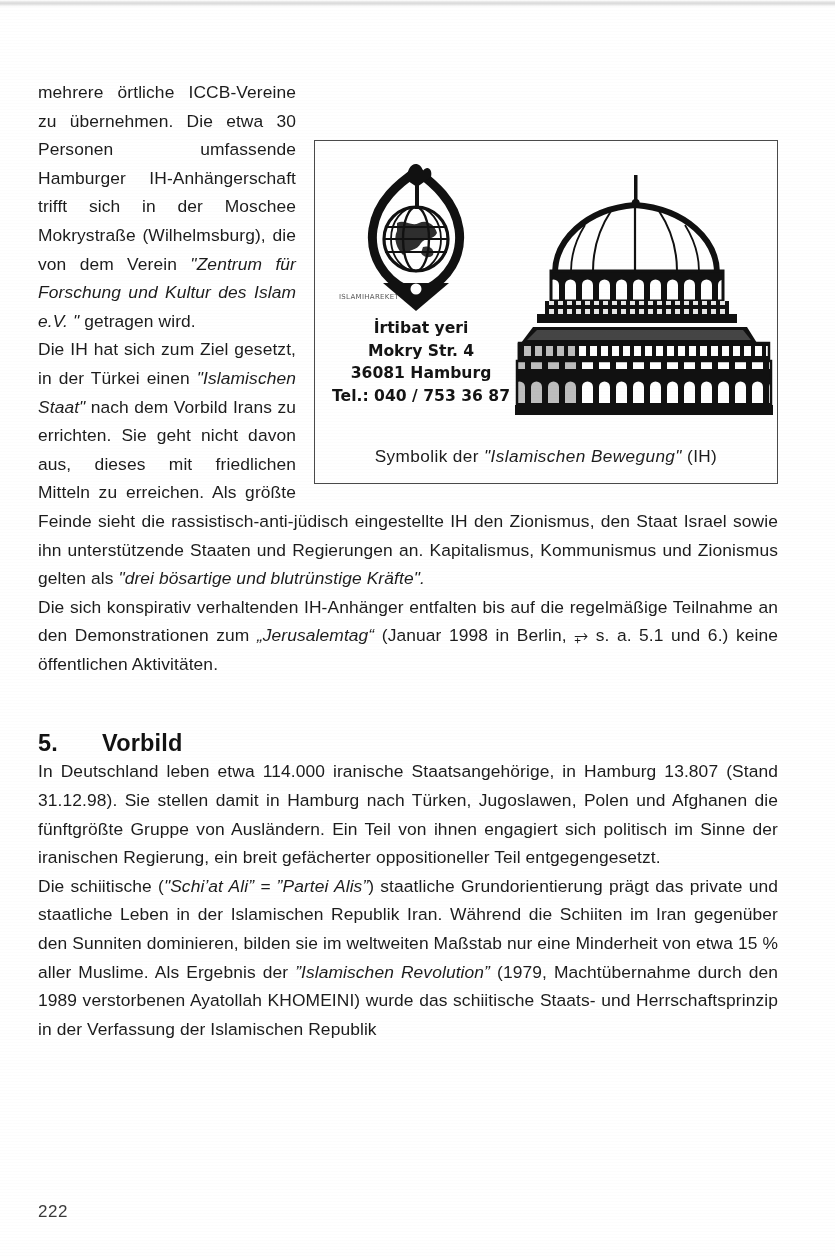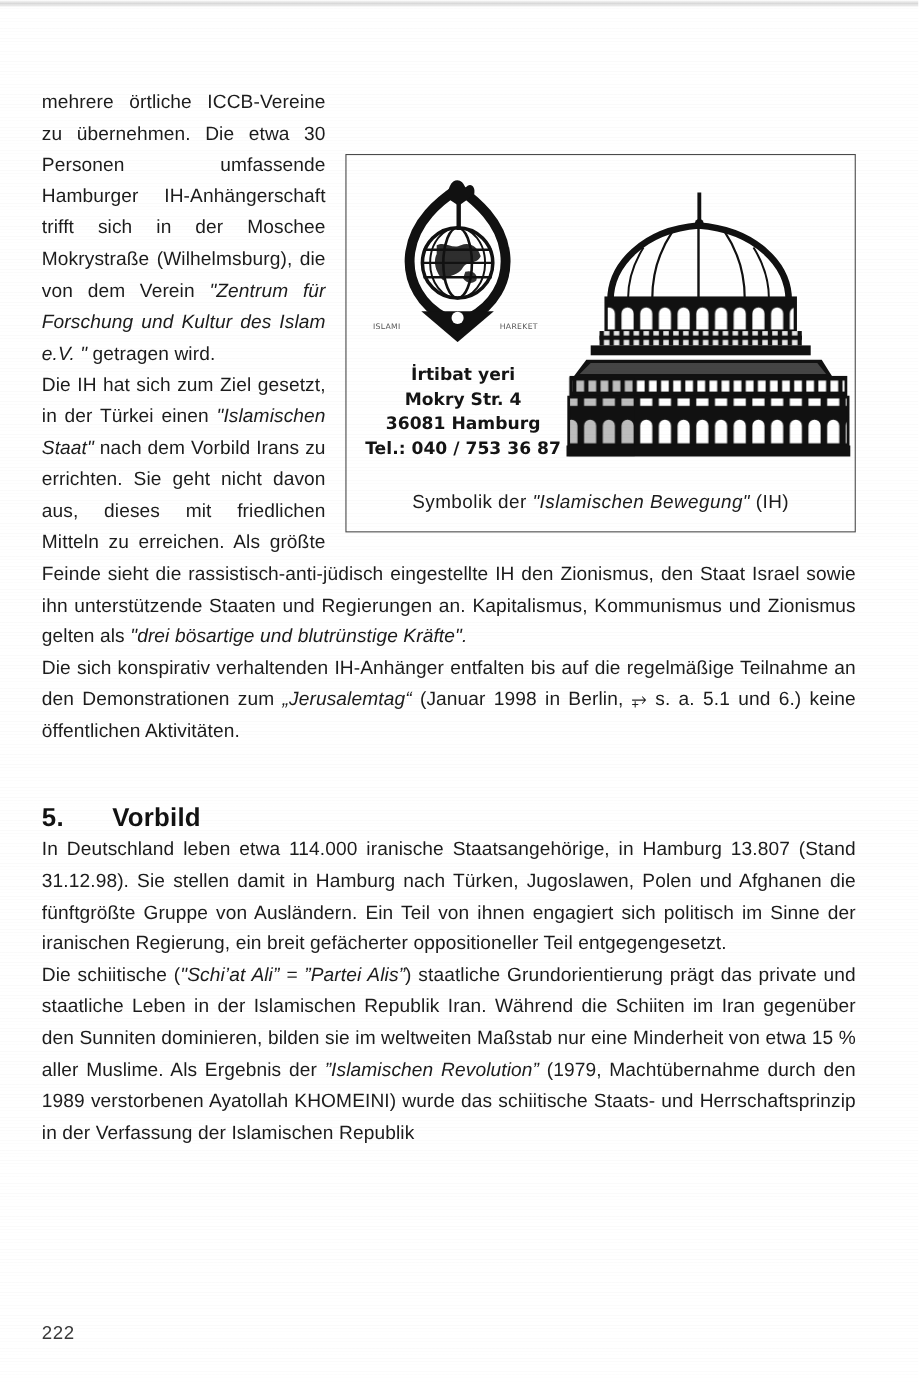--- a/index.html
+++ b/index.html
@@ -78,42 +78,41 @@
     width: 160px;
     height: 150px;
   }
   .emblem svg { display: block; }
   .emblem-sub {
     position: absolute;
     left: 24px;
     top: 152px;
     width: 150px;
     display: flex;
-    justify-content: space-between;
     font-size: 7px;
     letter-spacing: 0.3px;
     color: #2a2a2a;
     font-family: "DejaVu Sans", sans-serif;
     filter: blur(0.25px);
     opacity: 0.8;
   }
 
   .addr {
     position: absolute;
     left: 8px;
     top: 176px;
     width: 196px;
     text-align: center;
     font-size: 15.6px;
     line-height: 22.5px;
     font-weight: 700;
     color: #141414;
     font-family: "DejaVu Sans", sans-serif;
   }
-  .addr .ln1 { letter-spacing: 0px; margin-top: 12px; }
+  .addr .ln1 { letter-spacing: 0px; }
 
   
   .mosque {
     position: absolute;
     right: 0px;
     top: 26px;
     width: 266px;
     height: 250px;
   }
   .mosque svg { display: block; }

